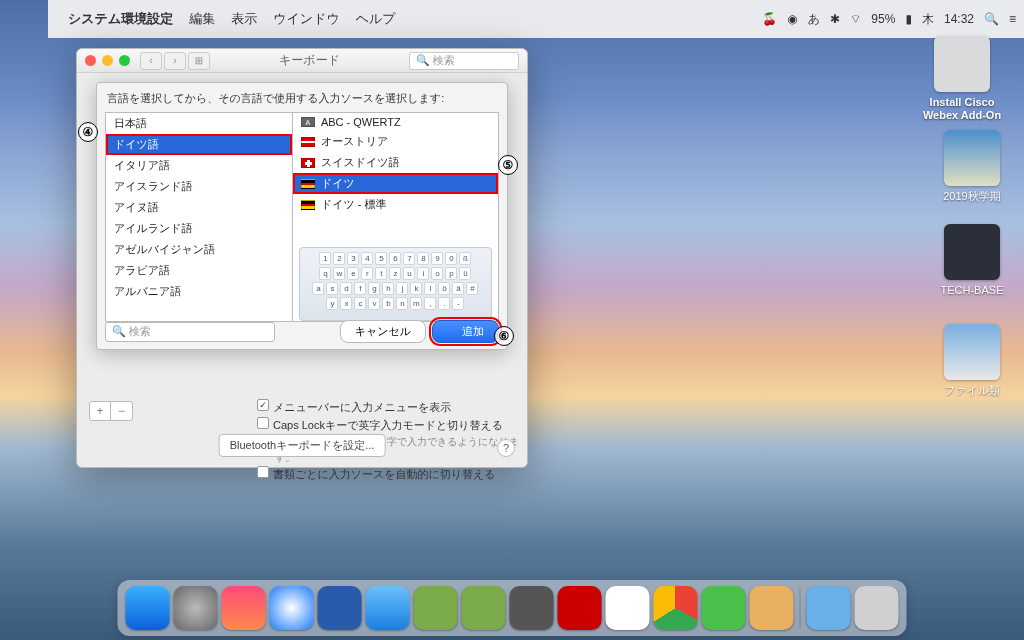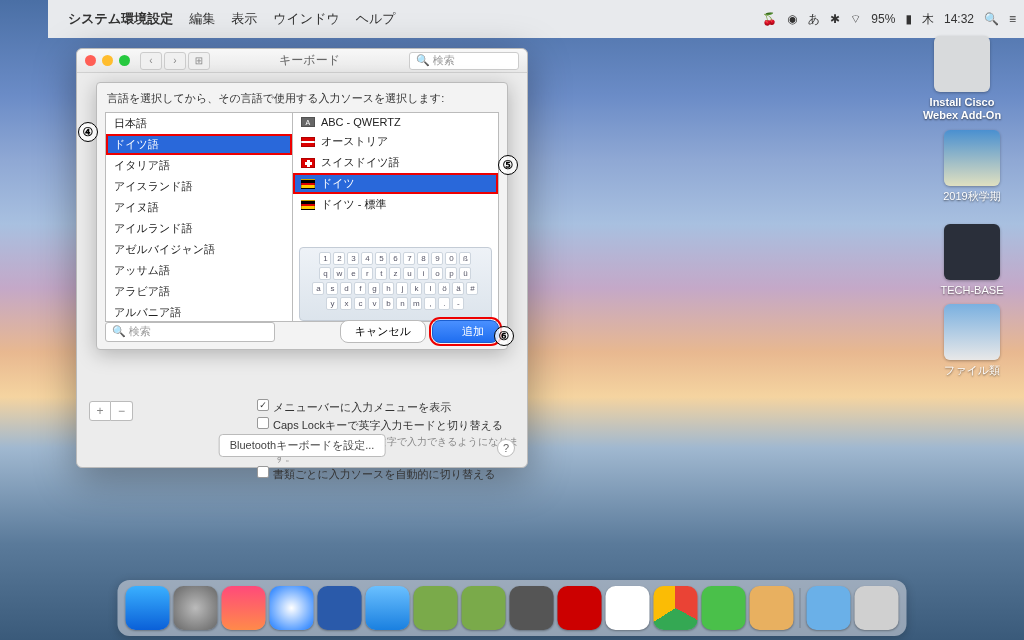--- a/index.html
+++ b/index.html
@@ -105,21 +105,21 @@
       <span class="label">Install Cisco Webex Add-On</span>
     </div>
     <div class="desktop-icon" style="right: 12px; top: 130px;">
       <div class="icon-box" style="background:linear-gradient(#4a90d0,#e0e0c0)"></div>
       <span class="label">2019秋学期</span>
     </div>
     <div class="desktop-icon" style="right: 12px; top: 224px;">
       <div class="icon-box" style="background:#2a2f3a"></div>
       <span class="label">TECH-BASE</span>
     </div>
-    <div class="desktop-icon" style="right: 12px; top: 304px;">
+    <div class="desktop-icon" style="right: 12px; top: 324px;">
       <div class="icon-box" style="background:linear-gradient(#7ab0e0,#e8e8e8)"></div>
       <span class="label">ファイル類</span>
     </div>
   </div>
 
 <div class="window prefs">
   <div class="titlebar">
     <div class="traffic">
       <div class="r"></div>
       <div class="y"></div>
@@ -167,21 +167,20 @@
   <div class="instr">言語を選択してから、その言語で使用する入力ソースを選択します:</div>
   <div class="panes">
     <div class="listbox lang" id="lang-list">
         <div class="item">日本語</div>
         <div class="item sel red-outline">ドイツ語</div>
         <div class="item">イタリア語</div>
         <div class="item">アイスランド語</div>
         <div class="item">アイヌ語</div>
         <div class="item">アイルランド語</div>
         <div class="item">アゼルバイジャン語</div>
-        <div class="item">アッサム語</div>
         <div class="item">アラビア語</div>
         <div class="item">アルバニア語</div>
       </div>
     <div class="listbox src">
       <div id="src-list">
           <div class="item">
             <span class="flag abc">A</span>
             <span>ABC - QWERTZ</span>
           </div>
           <div class="item">

